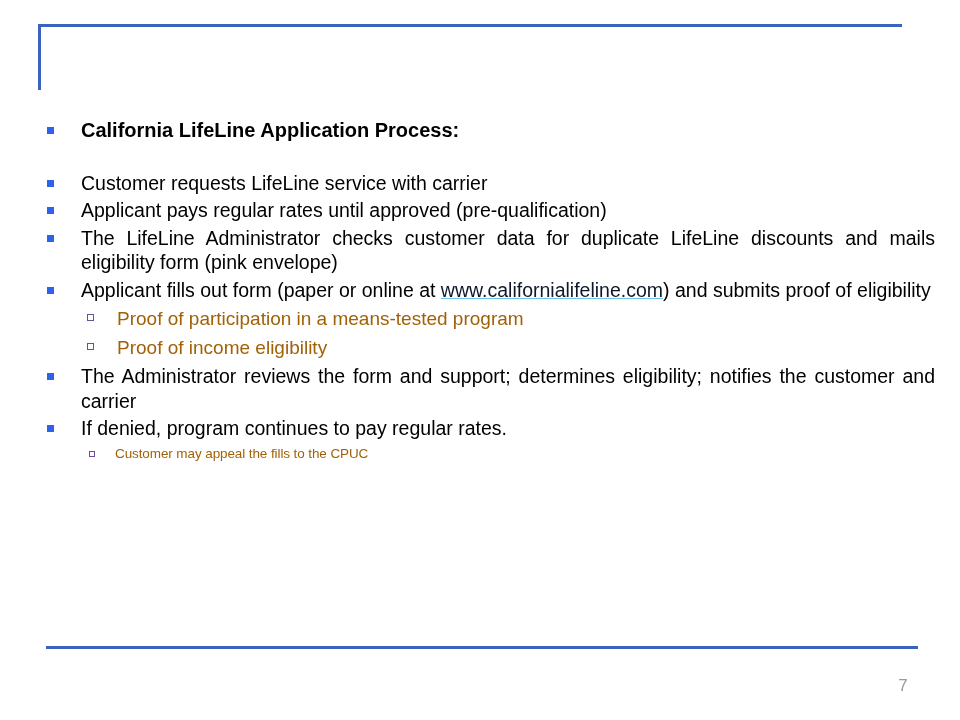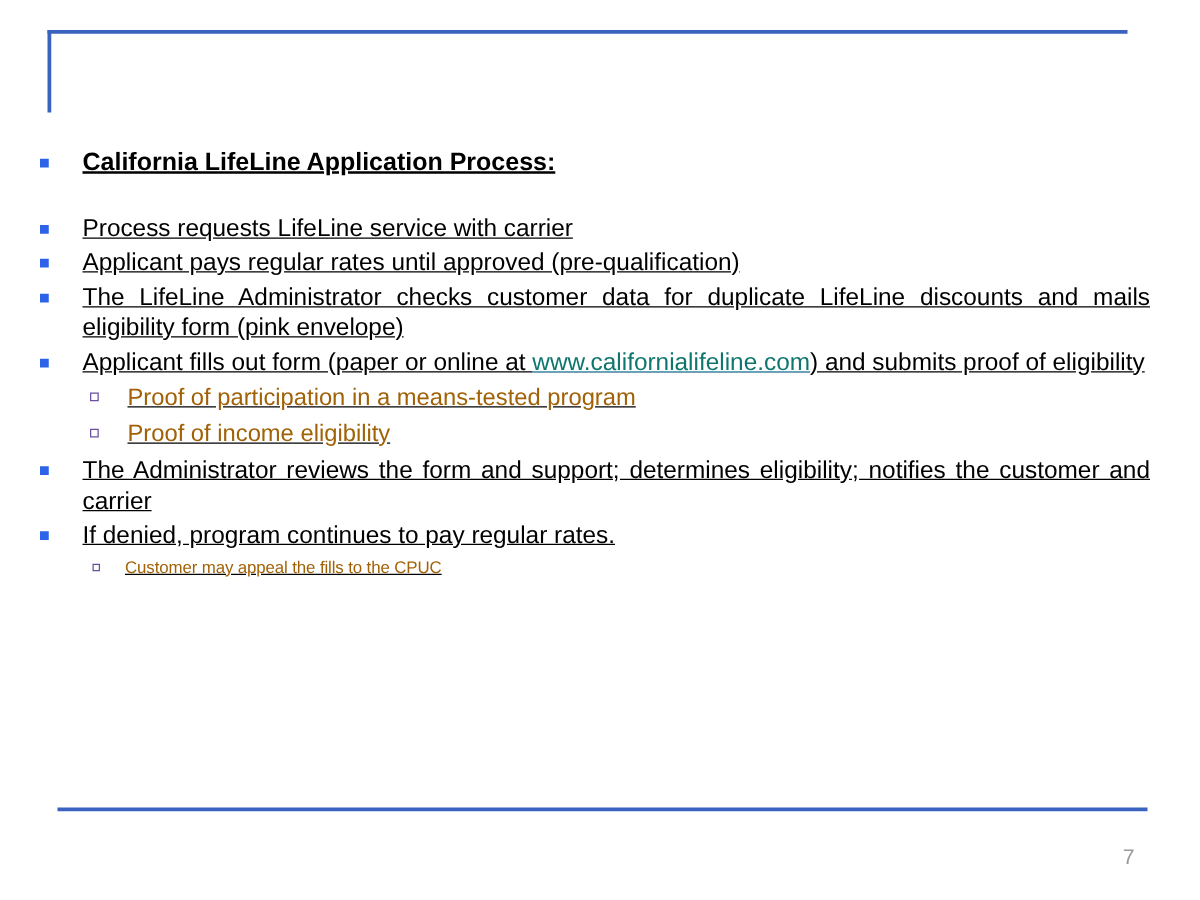--- a/index.html
+++ b/index.html
@@ -50,24 +50,23 @@
     font-size: 41px;
     line-height: 50px;
     letter-spacing: 0.4px;
     color: #3D42B4;
     white-space: nowrap;
   }
 
   
   .body-area {
     position: absolute;
-    left: 28px;
+    left: 43px;
     top: 118px;
     width: 892px;
-    text-decoration: underline;
   }
 
   ul.lvl1 {
     list-style: none;
     margin: 0;
     padding: 0;
   }
   li.b1 {
     position: relative;
     padding-left: 38px;
@@ -133,21 +132,21 @@
     top: 6px;
     width: 6px;
     height: 6px;
     border-width: 1.2px;
   }
 
   
   .indent-lvl2 { margin-left: 38px; }
 
   a.weblink {
-    color: #0f766e;
+    color: #0f172a;
     text-decoration: underline;
     text-decoration-color: #6CC5E8;
   }
 
   
   .footer-rule {
     position: absolute;
     left: 46px;
     top: 646px;
     width: 872px;
@@ -176,21 +175,21 @@
   <div class="body-area">
     <ul class="lvl1">
 
       <li class="b1 bold">
         <span class="marker"></span>
         <span>California LifeLine Application Process:</span>
       </li>
 
       <li class="b1">
         <span class="marker"></span>
-        <span>Process requests  LifeLine service with carrier</span>
+        <span>Customer requests  LifeLine service with carrier</span>
       </li>
 
       <li class="b1">
         <span class="marker"></span>
         <span>Applicant pays regular rates until approved (pre-qualification)</span>
       </li>
 
       <li class="b1">
         <span class="marker"></span>
         <span>The LifeLine Administrator checks customer data for duplicate LifeLine discounts and mails eligibility form (pink envelope)</span>

